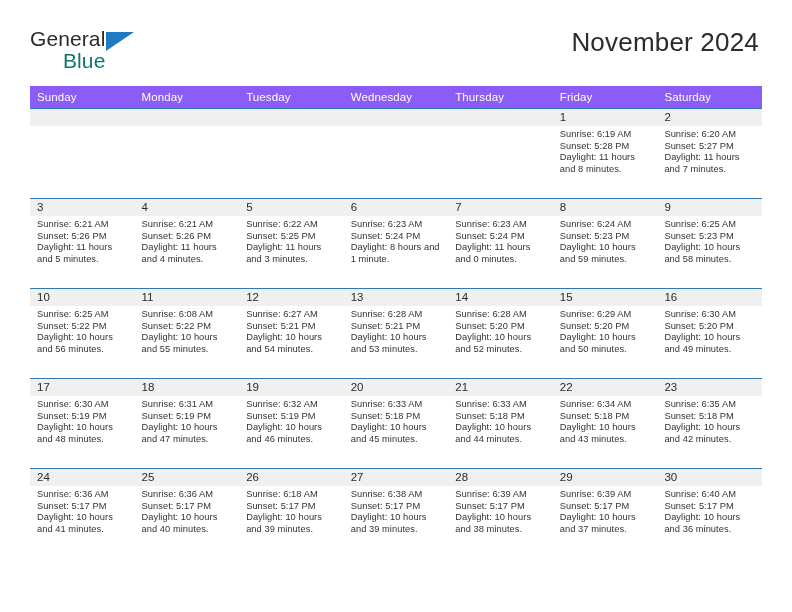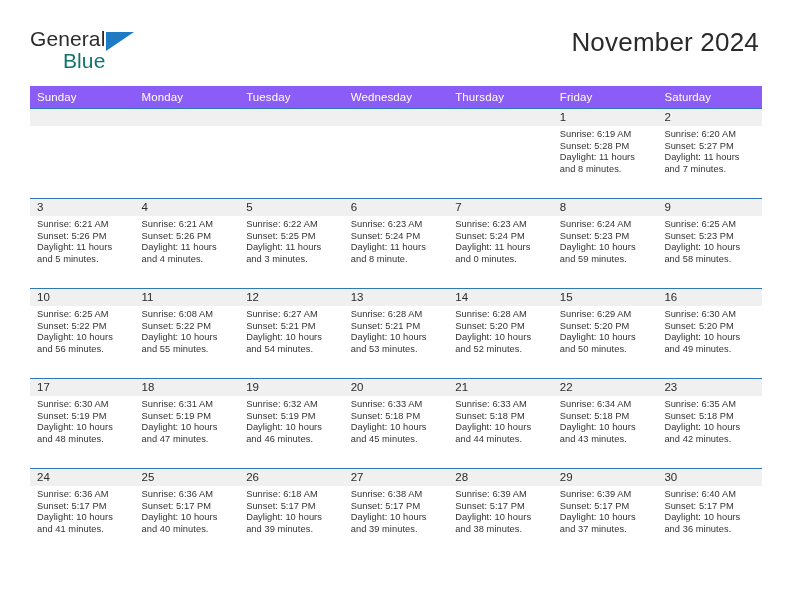--- a/index.html
+++ b/index.html
@@ -218,21 +218,21 @@
               <div>Sunrise: 6:22 AM</div>
               <div>Sunset: 5:25 PM</div>
               <div class="wrap">Daylight: 11 hours and 3 minutes.</div>
             </div>
           </td>
           <td>
             <div class="daynum-band">6</div>
             <div class="cell-body">
               <div>Sunrise: 6:23 AM</div>
               <div>Sunset: 5:24 PM</div>
-              <div class="wrap">Daylight: 11 hours and 8 minute.</div>
+              <div class="wrap">Daylight: 8 hours and 1 minute.</div>
             </div>
           </td>
           <td>
             <div class="daynum-band">7</div>
             <div class="cell-body">
               <div>Sunrise: 6:23 AM</div>
               <div>Sunset: 5:24 PM</div>
               <div class="wrap">Daylight: 11 hours and 0 minutes.</div>
             </div>
           </td>

